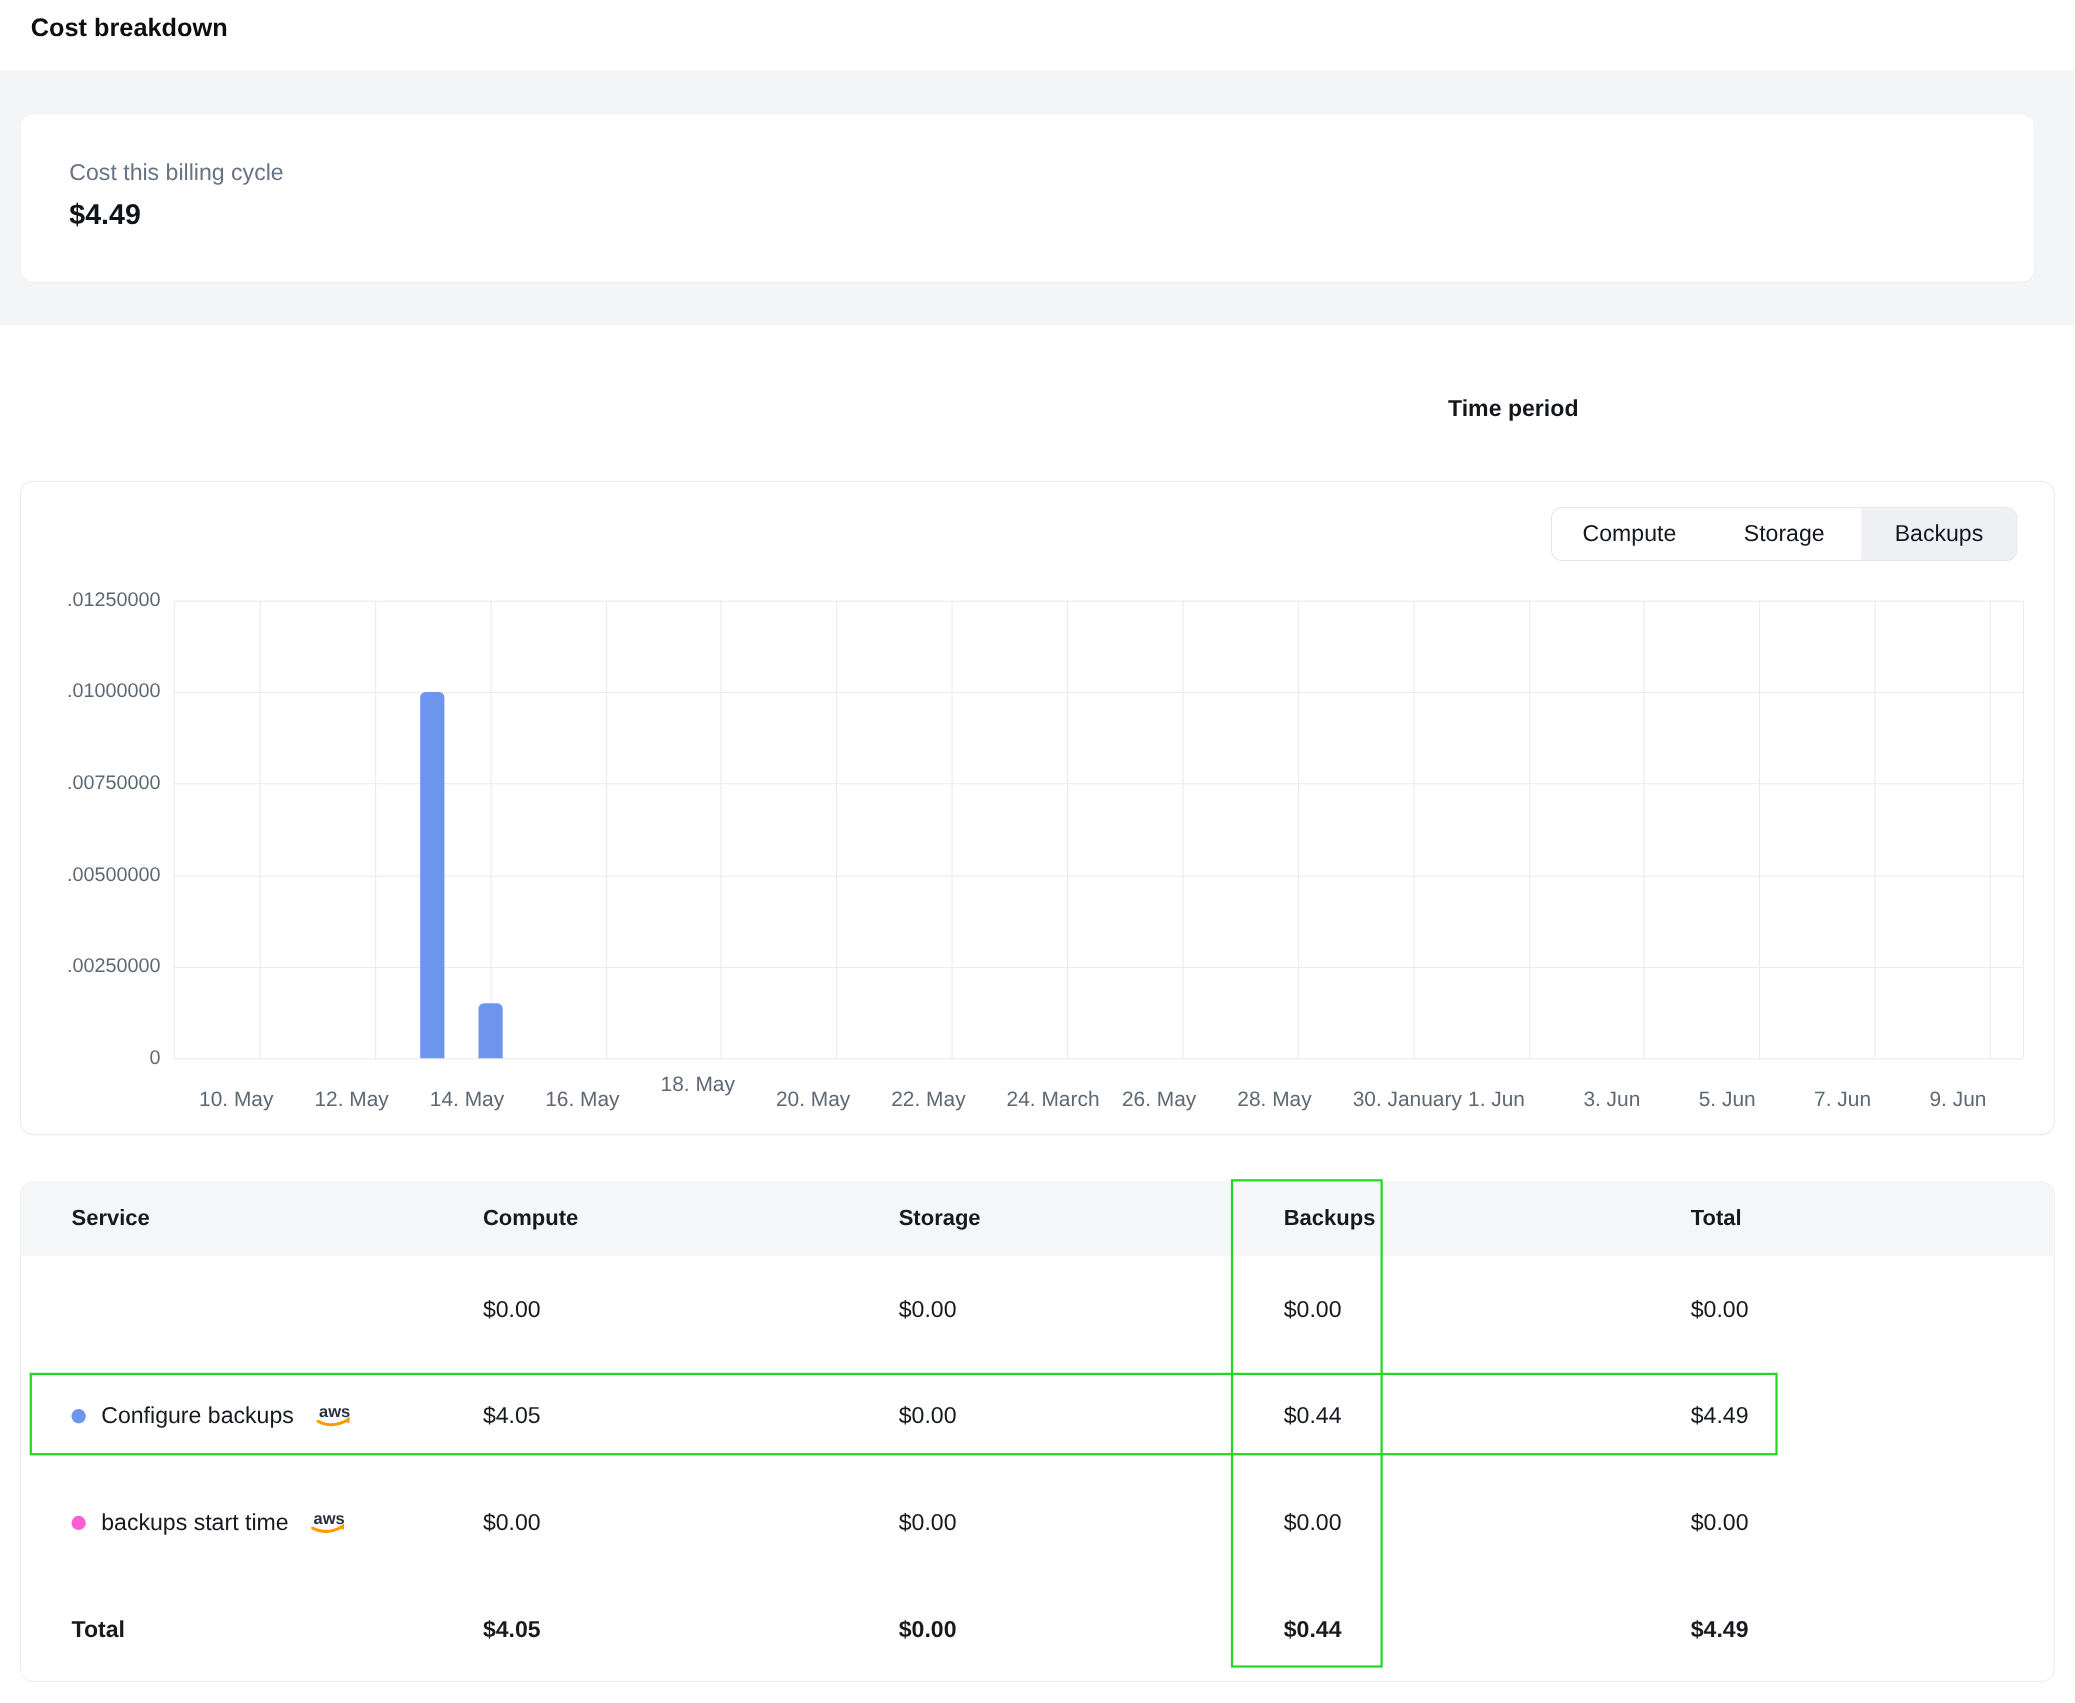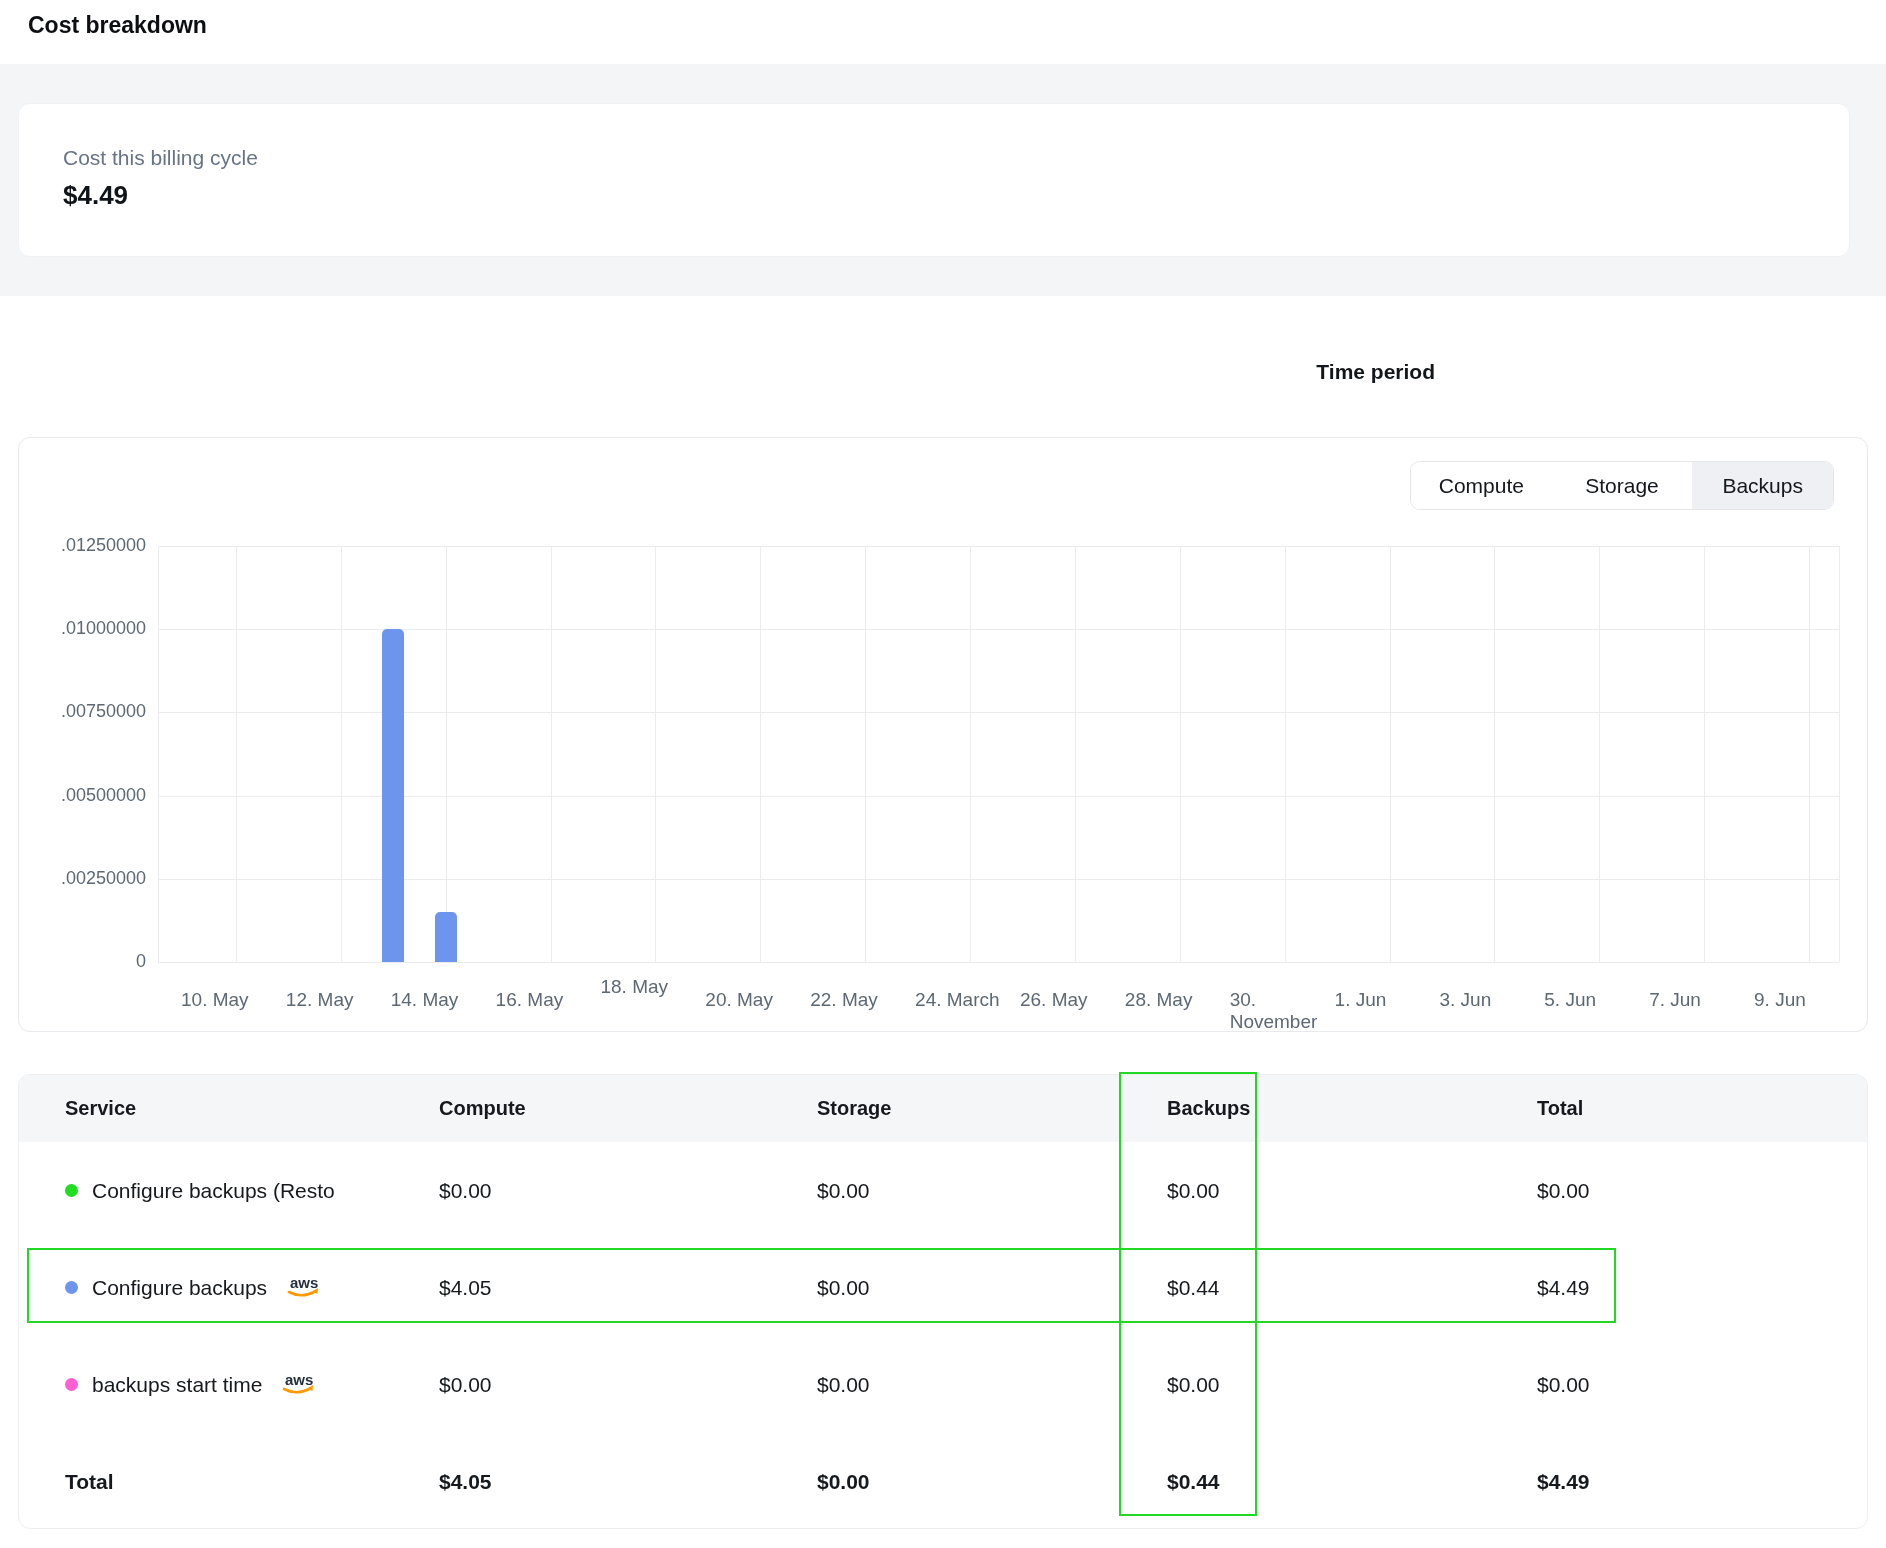--- a/index.html
+++ b/index.html
@@ -103,21 +103,21 @@
         <div class="xlab" style="left:686.35px;top:551px;">20. May</div>
         <div class="vgrid" style="left:846.22px;top:108px;height:416px;"></div>
         <div class="xlab" style="left:791.22px;top:551px;">22. May</div>
         <div class="vgrid" style="left:951.09px;top:108px;height:416px;"></div>
         <div class="xlab" style="left:896.09px;top:551px;">24. March</div>
         <div class="vgrid" style="left:1055.96px;top:108px;height:416px;"></div>
         <div class="xlab" style="left:1000.96px;top:551px;">26. May</div>
         <div class="vgrid" style="left:1160.83px;top:108px;height:416px;"></div>
         <div class="xlab" style="left:1105.83px;top:551px;">28. May</div>
         <div class="vgrid" style="left:1265.7px;top:108px;height:416px;"></div>
-        <div class="xlab" style="left:1210.7px;top:551px;">30. November</div>
+        <div class="xlab" style="left:1210.7px;top:551px;">30. January</div>
         <div class="vgrid" style="left:1370.5700000000002px;top:108px;height:416px;"></div>
         <div class="xlab" style="left:1315.5700000000002px;top:551px;">1. Jun</div>
         <div class="vgrid" style="left:1475.44px;top:108px;height:416px;"></div>
         <div class="xlab" style="left:1420.44px;top:551px;">3. Jun</div>
         <div class="vgrid" style="left:1580.31px;top:108px;height:416px;"></div>
         <div class="xlab" style="left:1525.31px;top:551px;">5. Jun</div>
         <div class="vgrid" style="left:1685.18px;top:108px;height:416px;"></div>
         <div class="xlab" style="left:1630.18px;top:551px;">7. Jun</div>
         <div class="vgrid" style="left:1790.0500000000002px;top:108px;height:416px;"></div>
         <div class="xlab" style="left:1735.0500000000002px;top:551px;">9. Jun</div>
@@ -130,24 +130,20 @@
   <div class="table-card">
     <div class="thead" id="thead">
         <div class="th" style="left: 46px;">Service</div>
         <div class="th" style="left: 420px;">Compute</div>
         <div class="th" style="left: 798px;">Storage</div>
         <div class="th" style="left: 1148px;">Backups</div>
         <div class="th" style="left: 1518px;">Total</div>
       </div>
     <div id="tbody">
         <div class="trow" style="top: 67px;">
-          <div class="td service-cell" style="left: 46px;">
-            <span class="dot" style="background: rgb(33, 222, 33);"></span>
-            <span class="service-text">Configure backups (Resto</span>
-          </div>
           <div class="td" style="left: 420px;">$0.00</div>
           <div class="td" style="left: 798px;">$0.00</div>
           <div class="td" style="left: 1148px;">$0.00</div>
           <div class="td" style="left: 1518px;">$0.00</div>
         </div>
         <div class="trow" style="top: 164px;">
           <div class="td service-cell" style="left: 46px;">
             <span class="dot" style="background: rgb(110, 149, 238);"></span>
             <span class="service-text">Configure backups</span>
             <svg class="aws-icon" width="42" height="28" viewBox="0 0 42 28">

